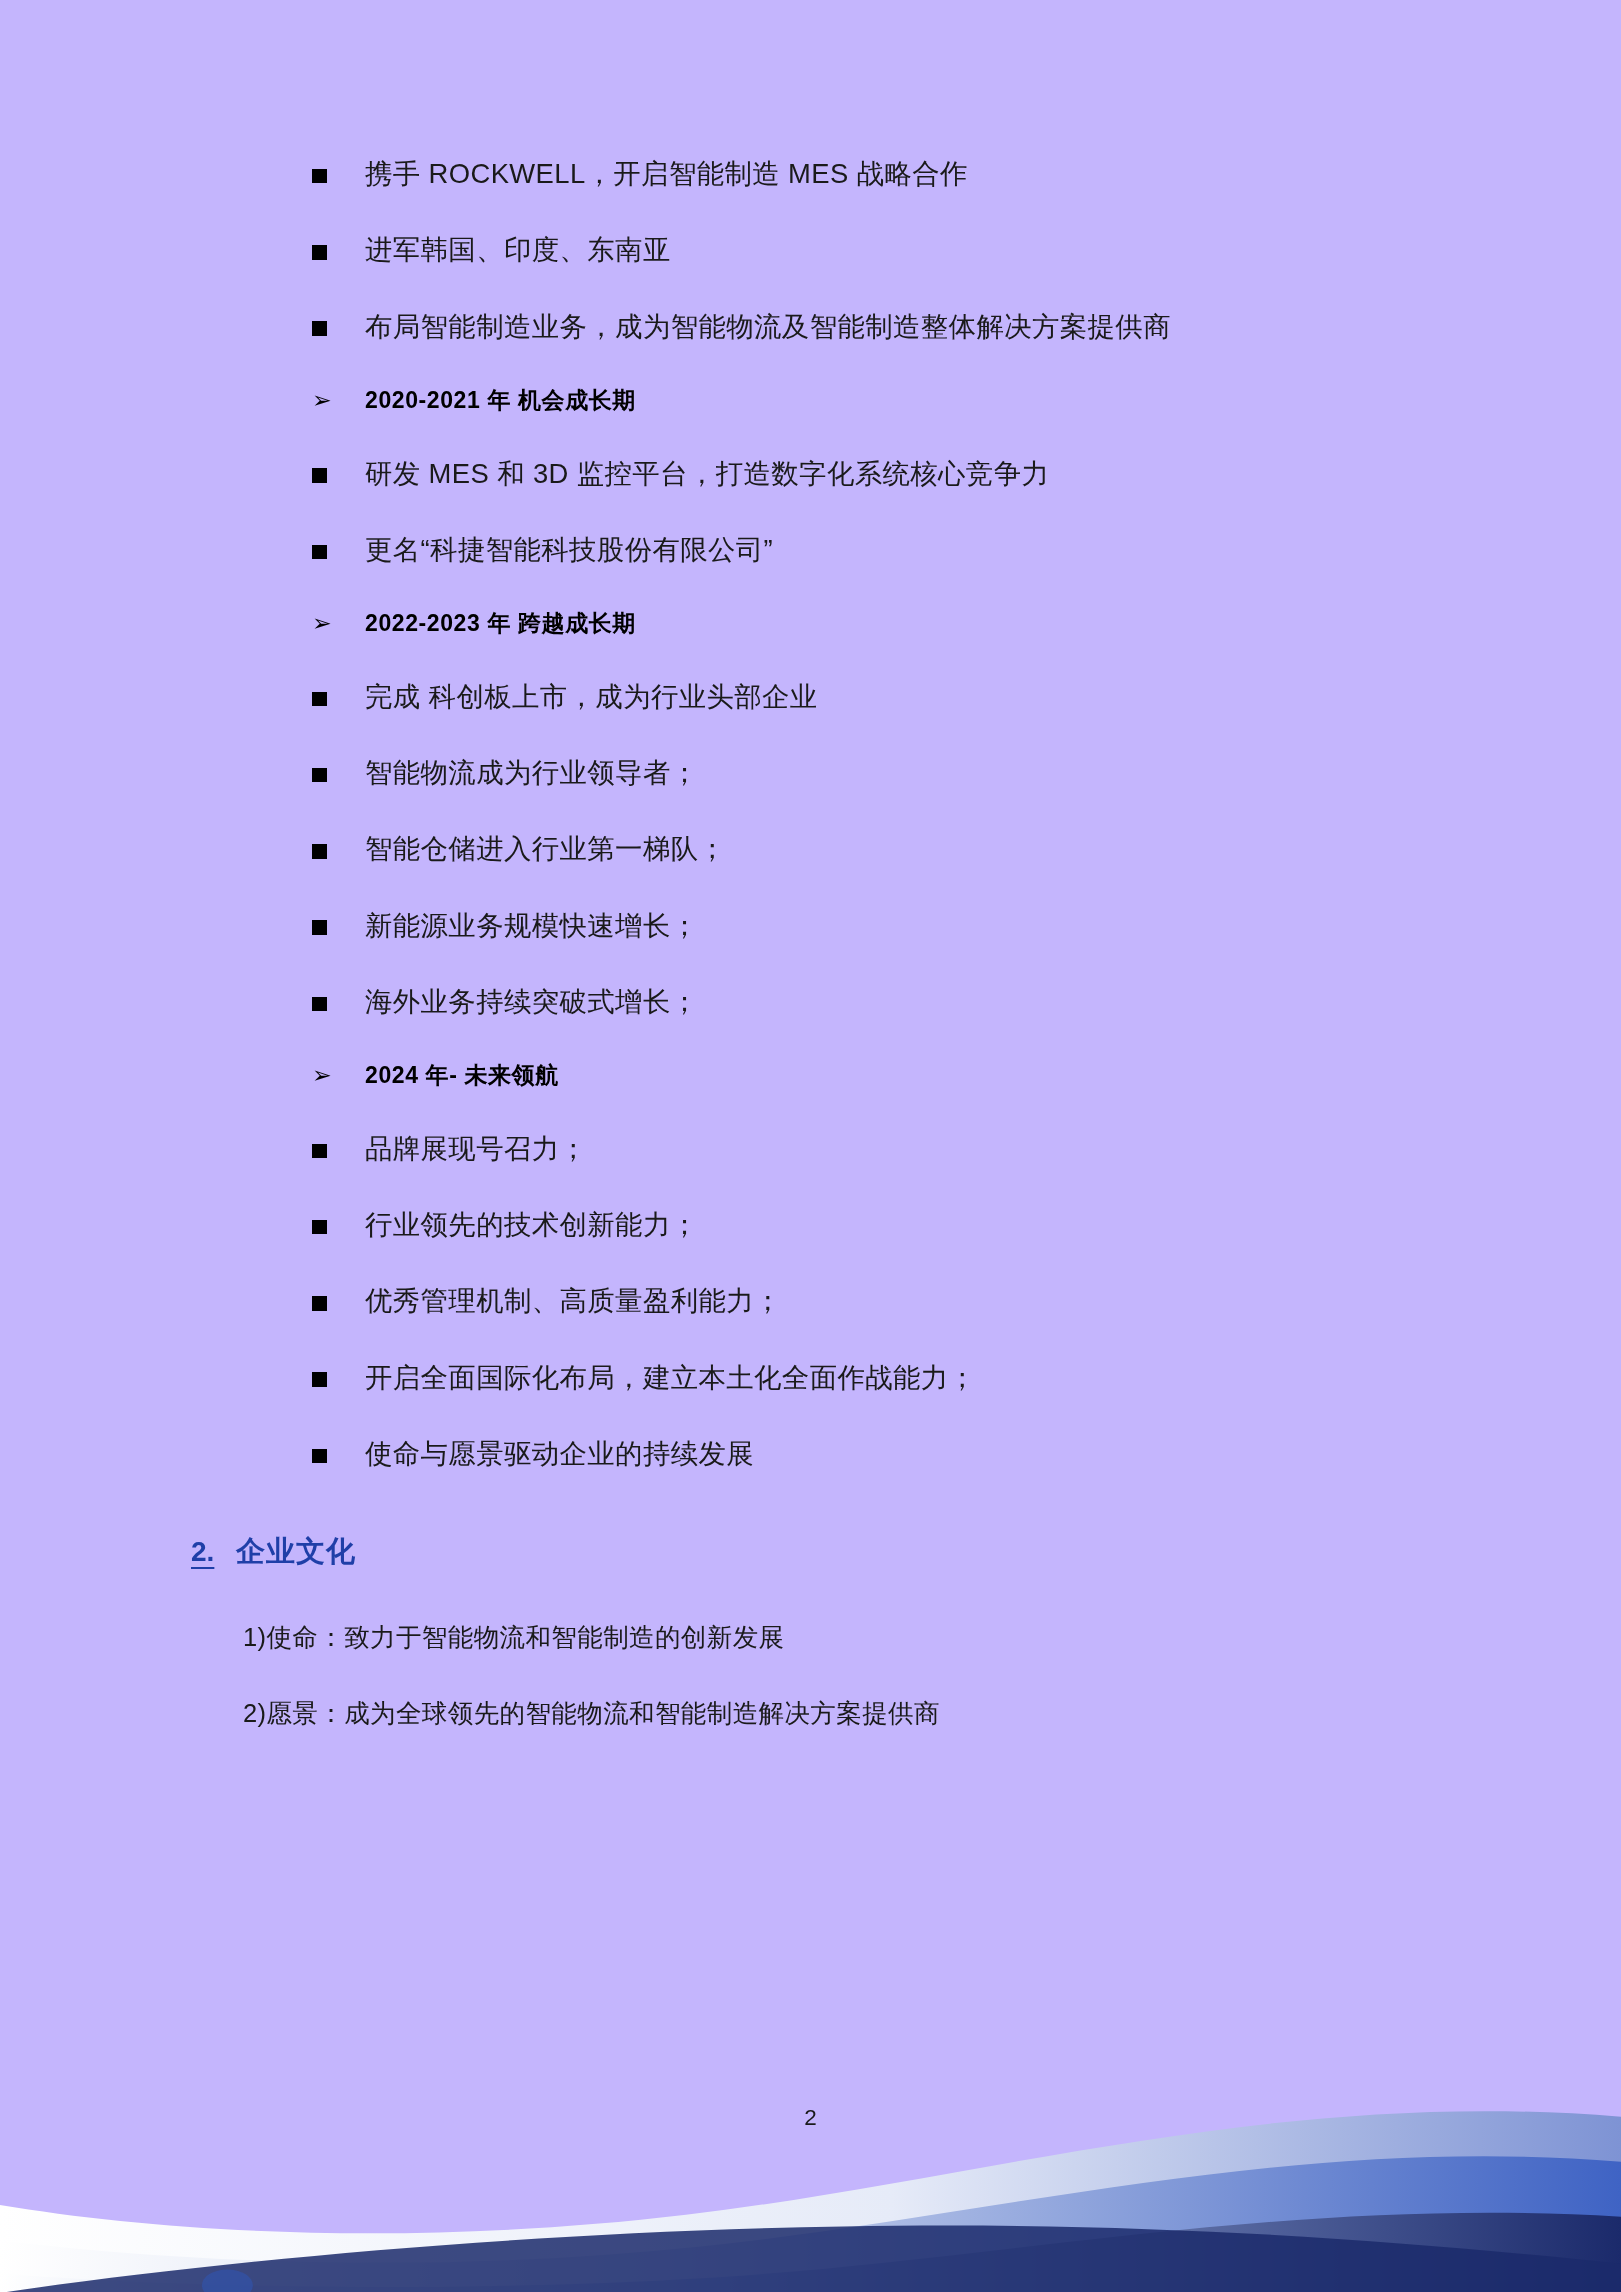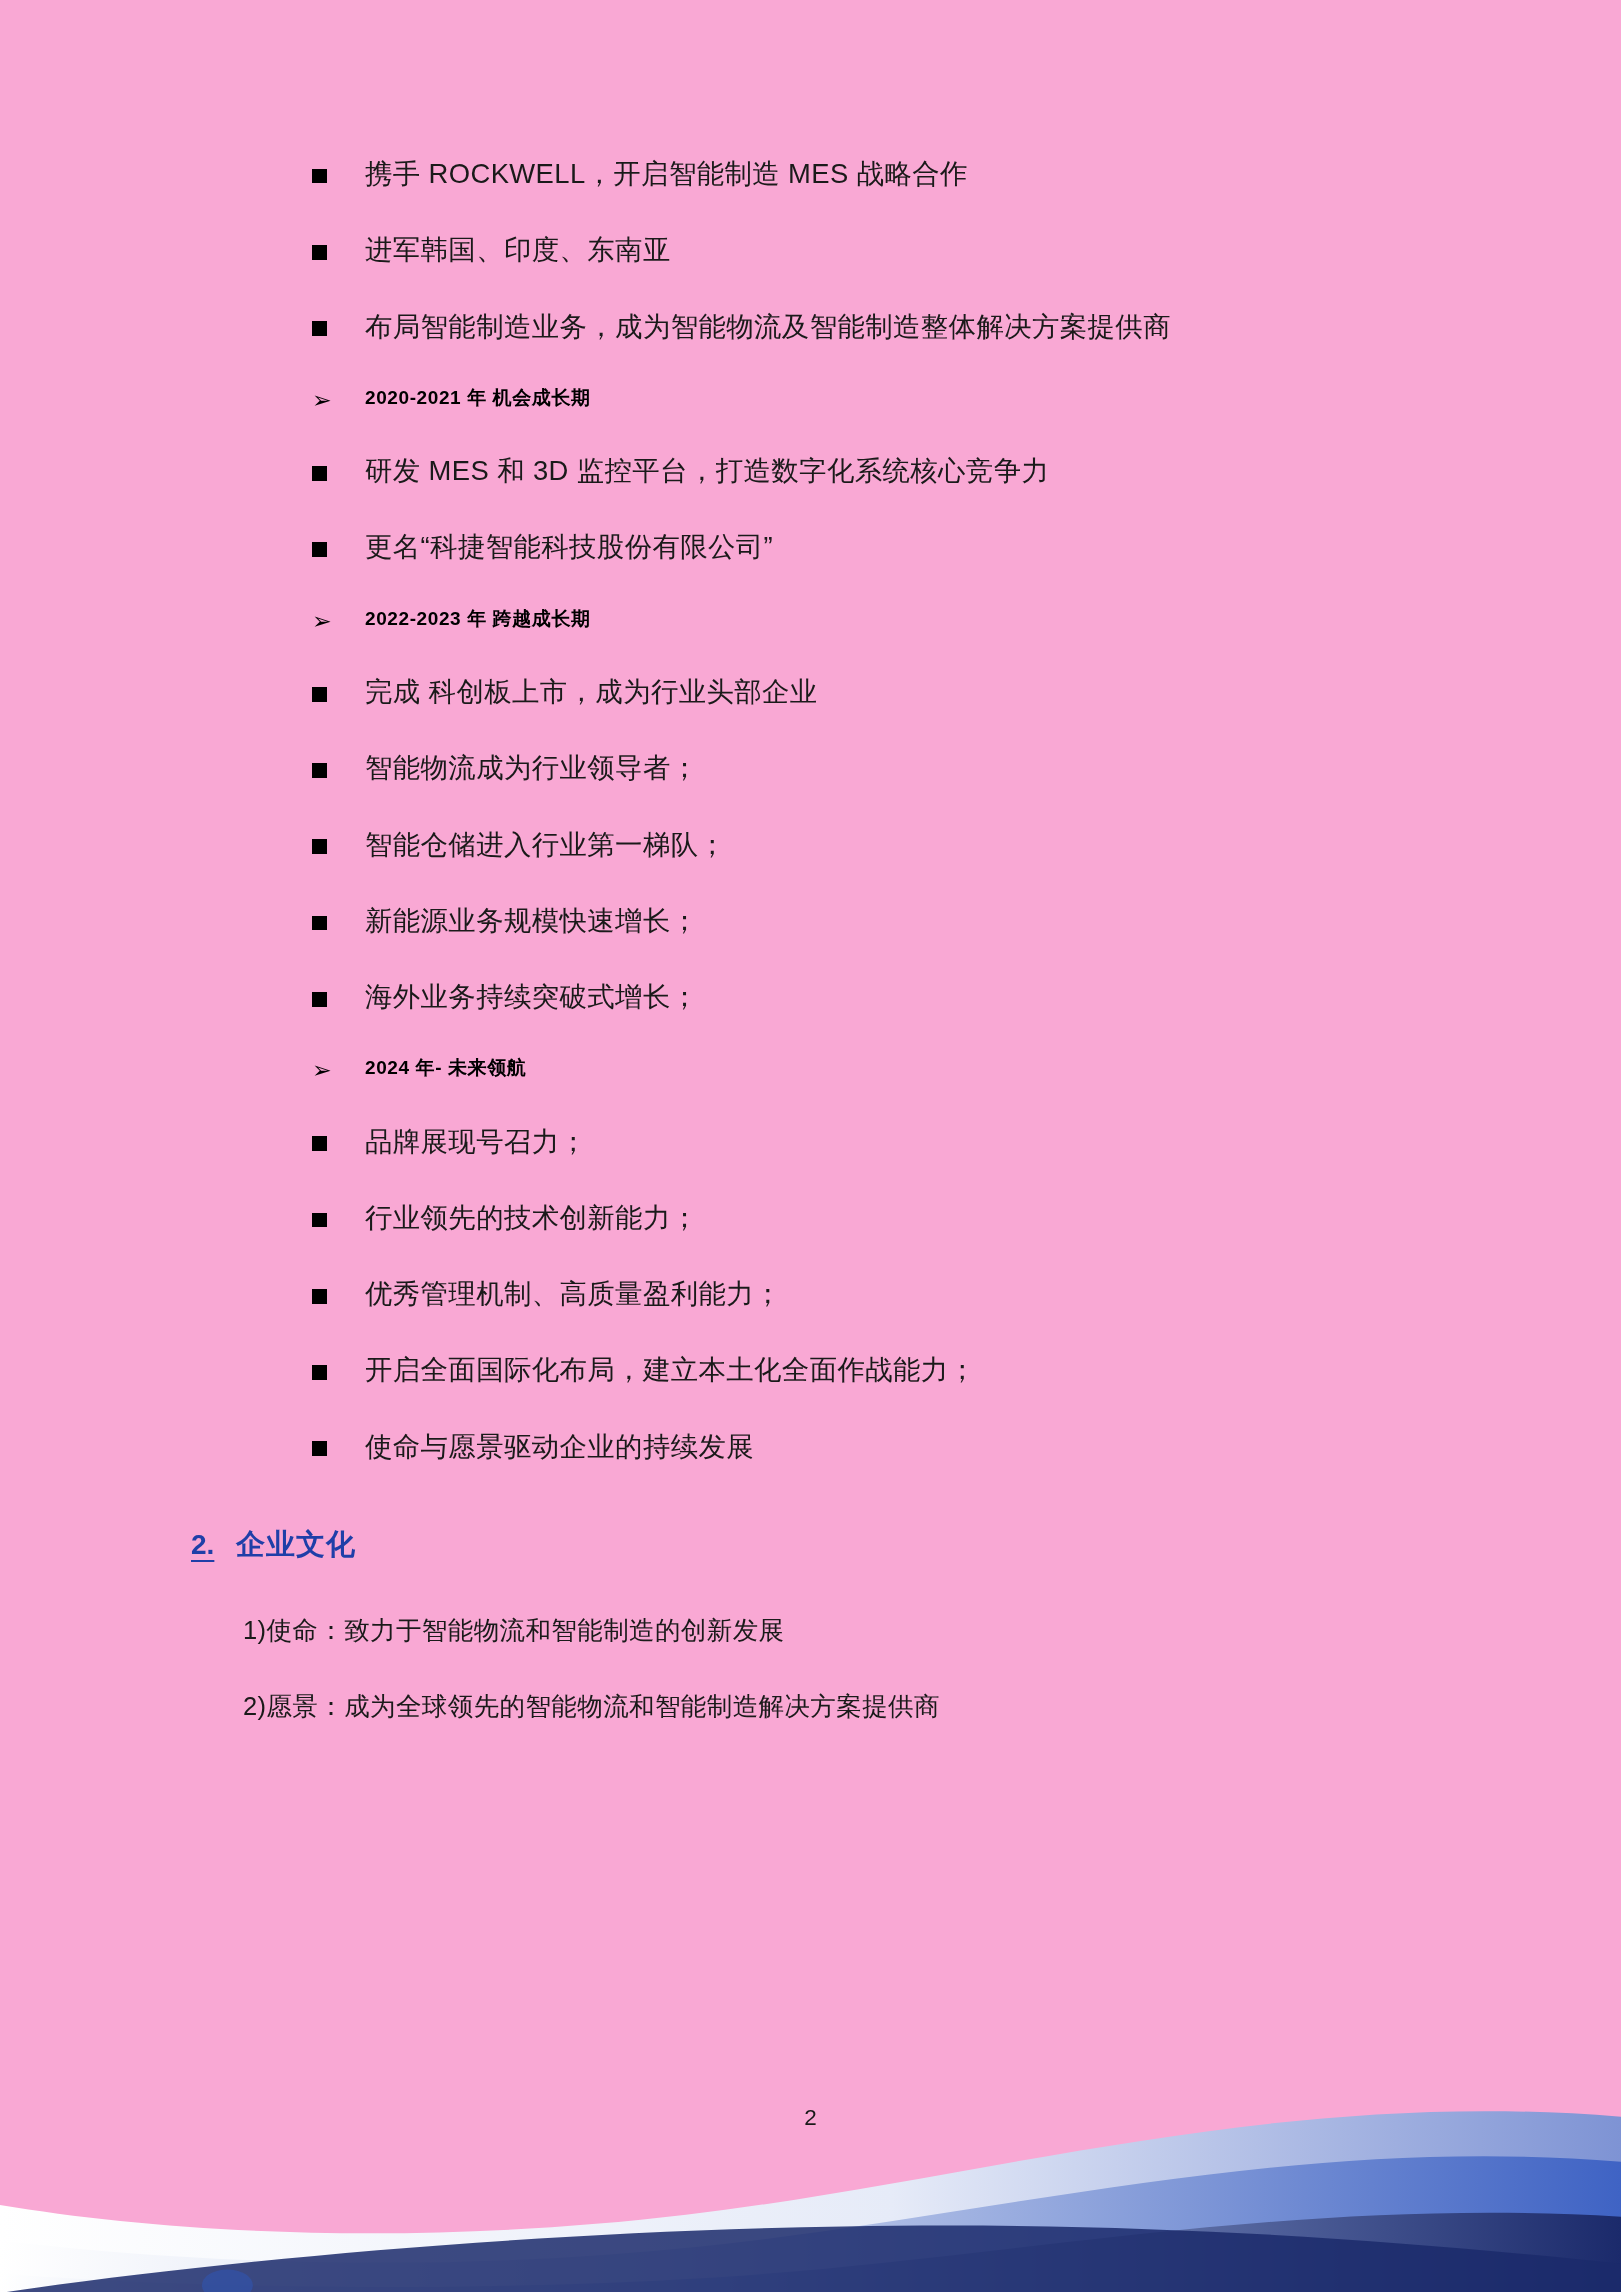--- a/index.html
+++ b/index.html
@@ -11,21 +11,21 @@
     width: 1621px;
     height: 2293px;
     position: relative;
     overflow: hidden;
     font-family: "Liberation Sans", sans-serif;
     color: #1a1a1a;
   }
   .page {
     position: absolute;
     inset: 0;
-    background: #f9a8d4;
+    background: #c4b5fd;
   }
   .content {
     position: absolute;
     left: 0;
     top: 0;
     width: 1621px;
   }
 
   
   .block {
@@ -72,21 +72,21 @@
   .item.arrow {
     padding-left: 312px;
   }
   .item.arrow .marker {
     width: 53px;
     color: #000000;
     font-size: 23.5px;
     padding-top: 2.9px;
   }
   .item.arrow .text {
-    font-size: 19px;
+    font-size: 23px;
     font-weight: bold;
     line-height: 1.25;
     color: #000000;
     letter-spacing: 0.6px;
   }
 
   
   .heading {
     display: flex;
     align-items: baseline;

